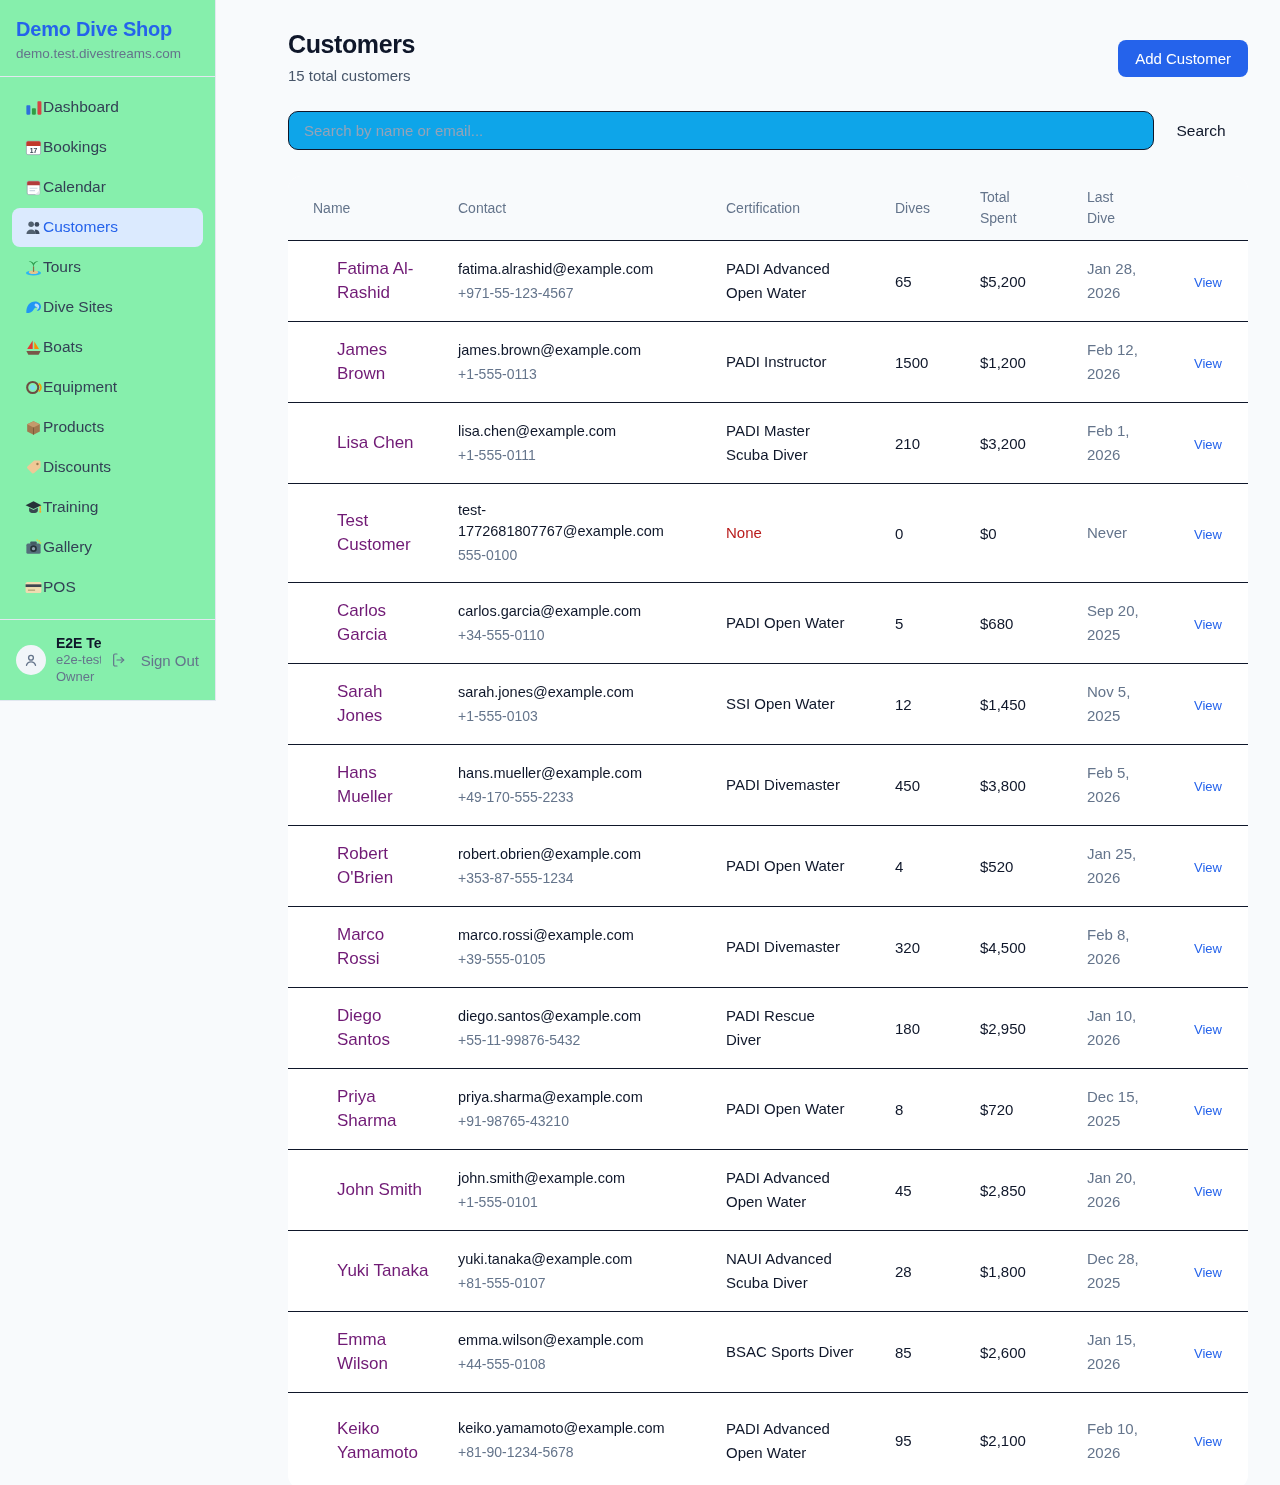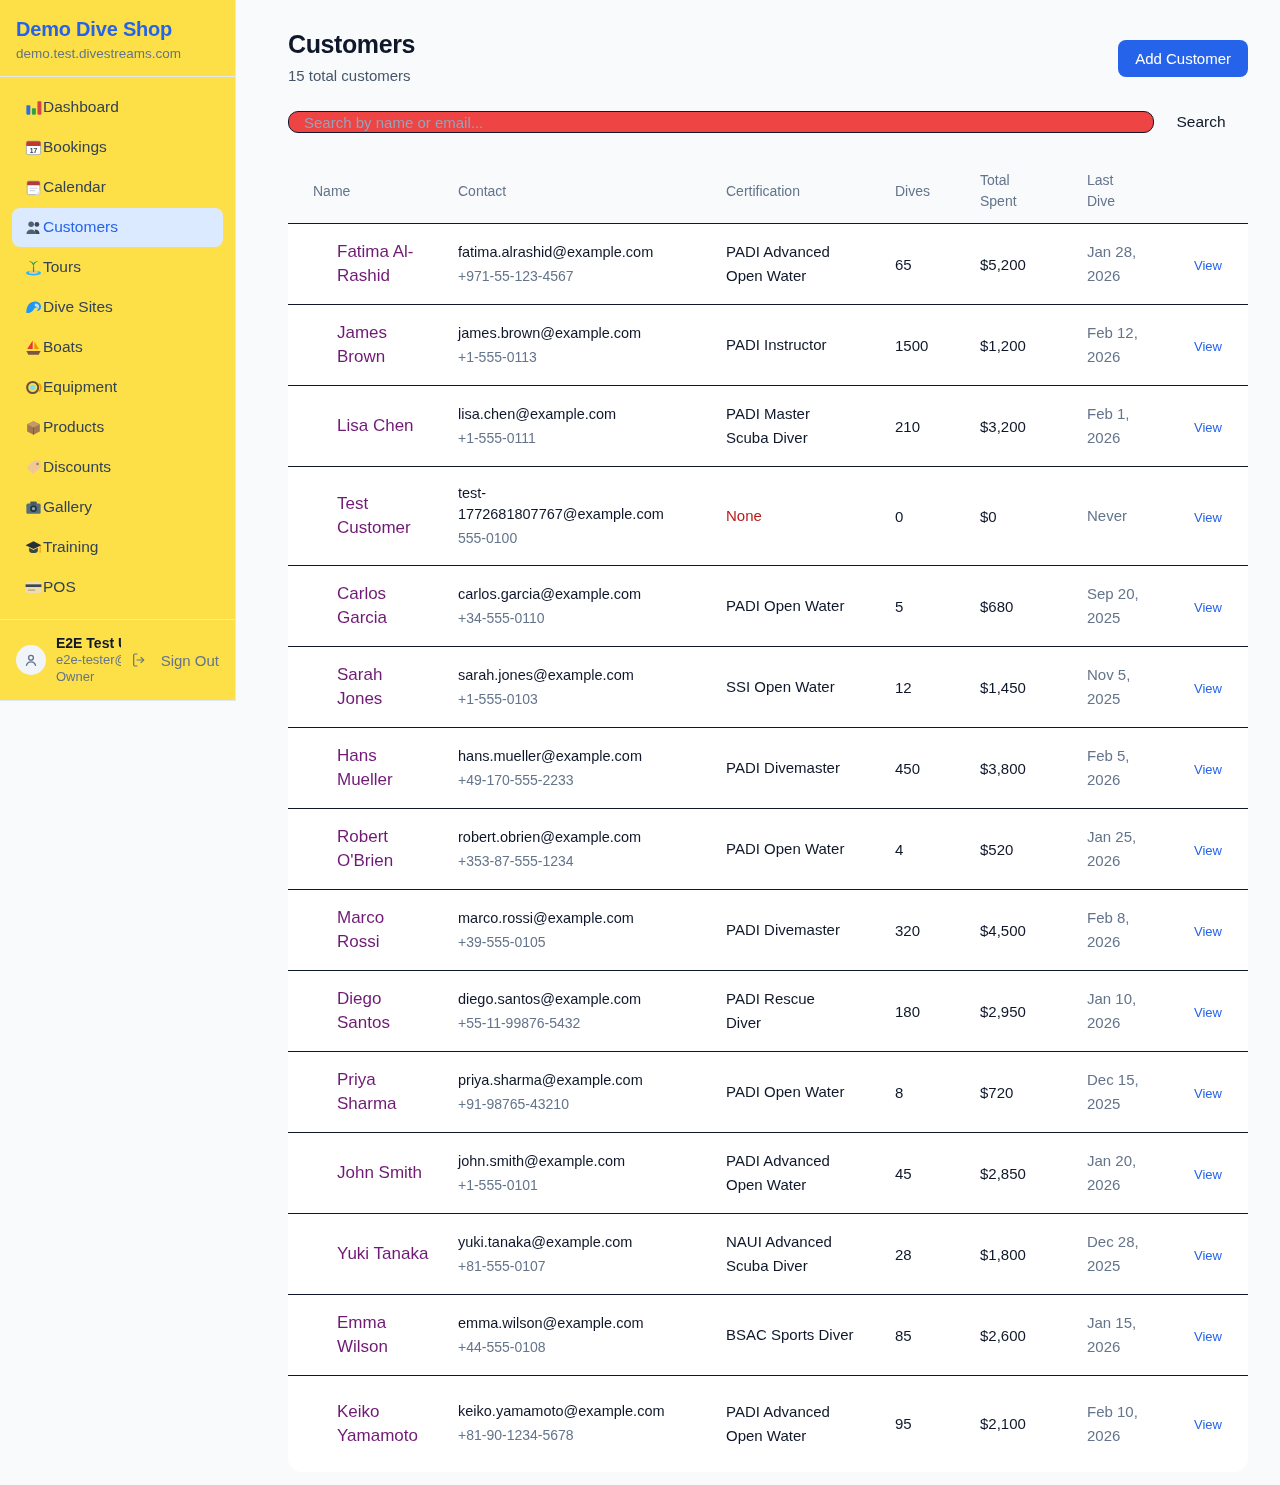--- a/index.html
+++ b/index.html
@@ -1,19 +1,19 @@
 <!DOCTYPE html>
 <html><head>
 <meta charset="utf-8">
 <style>
   * { margin:0; padding:0; box-sizing:border-box; }
   html,body { width:1280px; min-height:1485px; background:#f8fafc; font-family:"Liberation Sans", sans-serif; color:#0f172a; }
 
   
-  .sidebar { position:absolute; top:0; left:0; width:236px; background:#fde047;
+  .sidebar { position:absolute; top:0; left:0; width:216px; background:#86efac;
              border-right:1px solid #e2e8f0; border-bottom:1px solid #e2e8f0; }
   .sidebar-header { padding:18px 16px 15px; border-bottom:1px solid #e2e8f0; }
   .shop-name { color:#2563eb; font-size:20px; font-weight:700; letter-spacing:-0.2px; }
   .shop-domain { color:#64748b; font-size:13.5px; margin-top:5px; }
   .nav { padding:11px 12px; }
   .nav-item { display:flex; align-items:flex-start; padding:10px 12px; border-radius:8px;
               font-size:15.5px; color:#334155; cursor:pointer; margin-bottom:1px; }
   .nav-item.active { background:#dbeafe; color:#2563eb; }
   .nav-icon { width:19px; height:19px; flex:none; display:inline-flex; }
   .nav-icon svg { width:100%; height:100%; }
@@ -29,22 +29,22 @@
 
   
   .main { margin-left:256px; padding:30px 32px 40px; }
   .header-row { display:flex; justify-content:space-between; align-items:flex-start; }
   .page-title { font-size:25px; font-weight:700; letter-spacing:-0.4px; color:#0f172a; }
   .page-subtitle { font-size:15px; color:#475569; margin-top:8px; }
   .add-btn { background:#2563eb; color:#fff; border:none; border-radius:8px; padding:0 17px;
              height:37px; font-size:15px; font-weight:500; font-family:inherit; cursor:pointer; margin-top:10px; }
 
   .search-row { display:flex; align-items:center; margin-top:27px; }
-  .search-input { flex:1; height:22px; border:1px solid #0f172a; border-radius:10px; padding:0 15px;
-                  font-size:15px; font-family:inherit; background:#ef4444; outline:none; color:#0f172a; }
+  .search-input { flex:1; height:39px; border:1px solid #0f172a; border-radius:10px; padding:0 15px;
+                  font-size:15px; font-family:inherit; background:#0ea5e9; outline:none; color:#0f172a; }
   .search-input::placeholder { color:#94a3b8; }
   .search-btn { background:none; border:none; color:#0f172a; font-size:15.5px; font-family:inherit;
                 width:94px; text-align:center; cursor:pointer; flex:none; }
 
   
   .card { margin-top:26px; background:#fff; border-radius:14px; overflow:hidden; }
   table { width:100%; border-collapse:collapse; table-layout:fixed; }
   col.c-name{width:170px} col.c-contact{width:268px} col.c-cert{width:169px}
   col.c-dives{width:85px} col.c-total{width:107px} col.c-last{width:107px} col.c-view{width:54px}
   thead th { background:#f8fafc; text-align:left; font-weight:500; color:#64748b; font-size:14px;
@@ -171,39 +171,39 @@
           <svg viewBox="0 0 24 24">
             <path d="M4.6 10.4l7.5-6.6c.4-.3.8-.5 1.3-.5H19a2 2 0 0 1 2 2v5.6c0 .6-.2 1.1-.7 1.5l-7.5 6.6a2 2 0 0 1-2.8-.2l-5.6-5.6a2 2 0 0 1 .2-2.8z" fill="#efc896"></path>
             <circle cx="17" cy="7.5" r="1.5" fill="#9c7b4e"></circle>
           </svg>
         </span>
         <span>Discounts</span>
       </div>
       <div class="nav-item">
         <span class="nav-icon">
           <svg viewBox="0 0 24 24">
+            <path d="M12 4L2 9l10 5 10-5z" fill="#263238"></path>
+            <path d="M6.5 12.2V16c0 1.7 2.5 3 5.5 3s5.5-1.3 5.5-3v-3.8L12 15z" fill="#37474f"></path>
+            <path d="M20.5 10v6" stroke="#f9a825" stroke-width="1.6"></path>
+            <circle cx="20.5" cy="17.3" r="1.3" fill="#f9a825"></circle>
+          </svg>
+        </span>
+        <span>Training</span>
+      </div>
+      <div class="nav-item">
+        <span class="nav-icon">
+          <svg viewBox="0 0 24 24">
             <rect x="3" y="7" width="18" height="13" rx="2" fill="#546e7a"></rect>
             <rect x="8" y="4.5" width="8" height="4" rx="1" fill="#455a64"></rect>
             <circle cx="12" cy="13.5" r="4.2" fill="#263238"></circle>
             <circle cx="12" cy="13.5" r="2.1" fill="#90a4ae"></circle>
             <path d="M18.5 4.5L20 2.8M19.5 6.5l2.2-.4M17 3.6L16.4 1.8" stroke="#ffca28" stroke-width="1.3"></path>
           </svg>
         </span>
         <span>Gallery</span>
-      </div>
-      <div class="nav-item">
-        <span class="nav-icon">
-          <svg viewBox="0 0 24 24">
-            <path d="M12 4L2 9l10 5 10-5z" fill="#263238"></path>
-            <path d="M6.5 12.2V16c0 1.7 2.5 3 5.5 3s5.5-1.3 5.5-3v-3.8L12 15z" fill="#37474f"></path>
-            <path d="M20.5 10v6" stroke="#f9a825" stroke-width="1.6"></path>
-            <circle cx="20.5" cy="17.3" r="1.3" fill="#f9a825"></circle>
-          </svg>
-        </span>
-        <span>Training</span>
       </div>
       <div class="nav-item">
         <span class="nav-icon">
           <svg viewBox="0 0 24 24">
             <rect x="2" y="5" width="20" height="14" rx="2" fill="#efdcb1"></rect>
             <rect x="2" y="8" width="20" height="3.4" fill="#3e4551"></rect>
             <rect x="5" y="14.5" width="9" height="1.8" fill="#b9a97e"></rect>
           </svg>
         </span>
         <span>POS</span>

